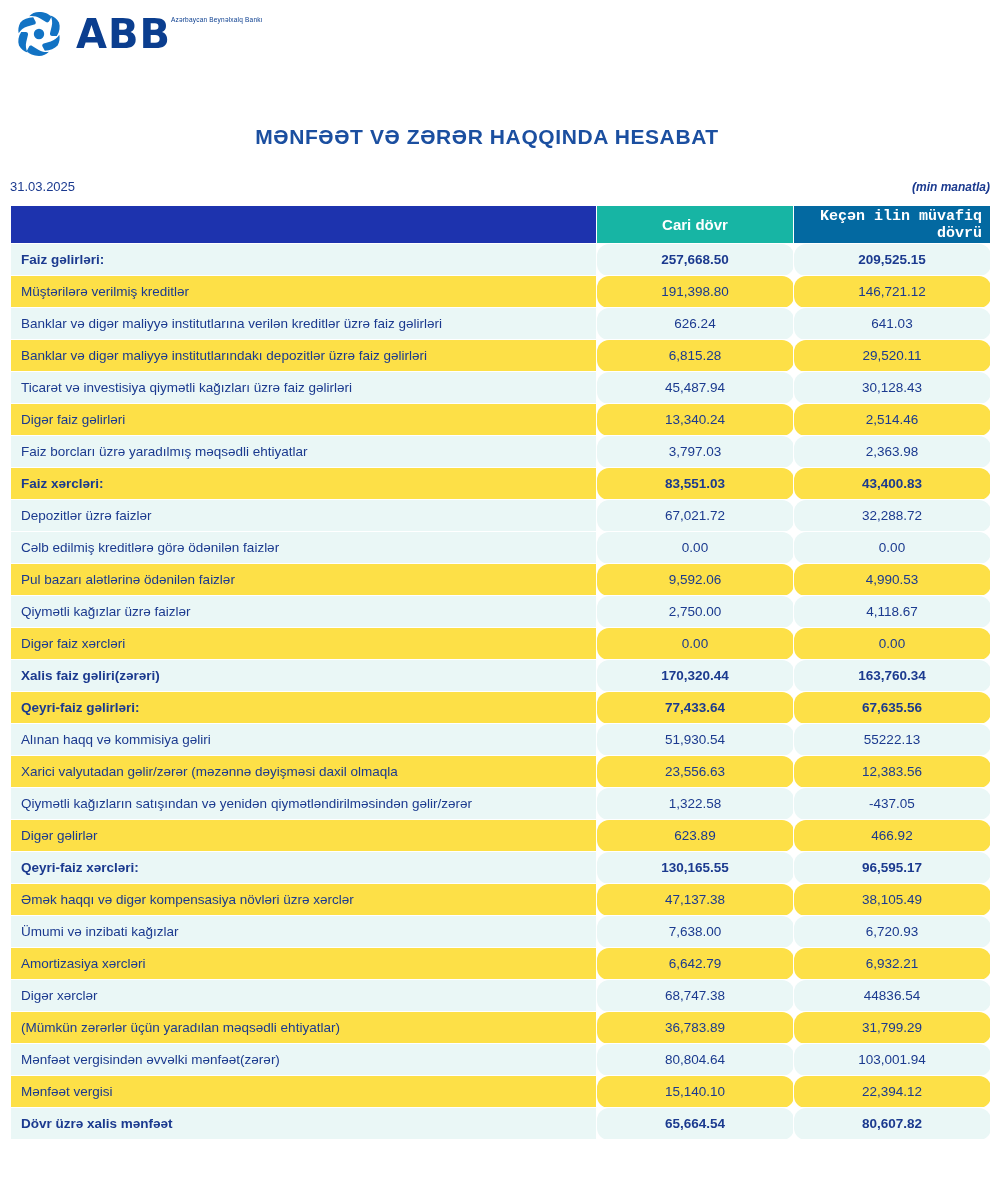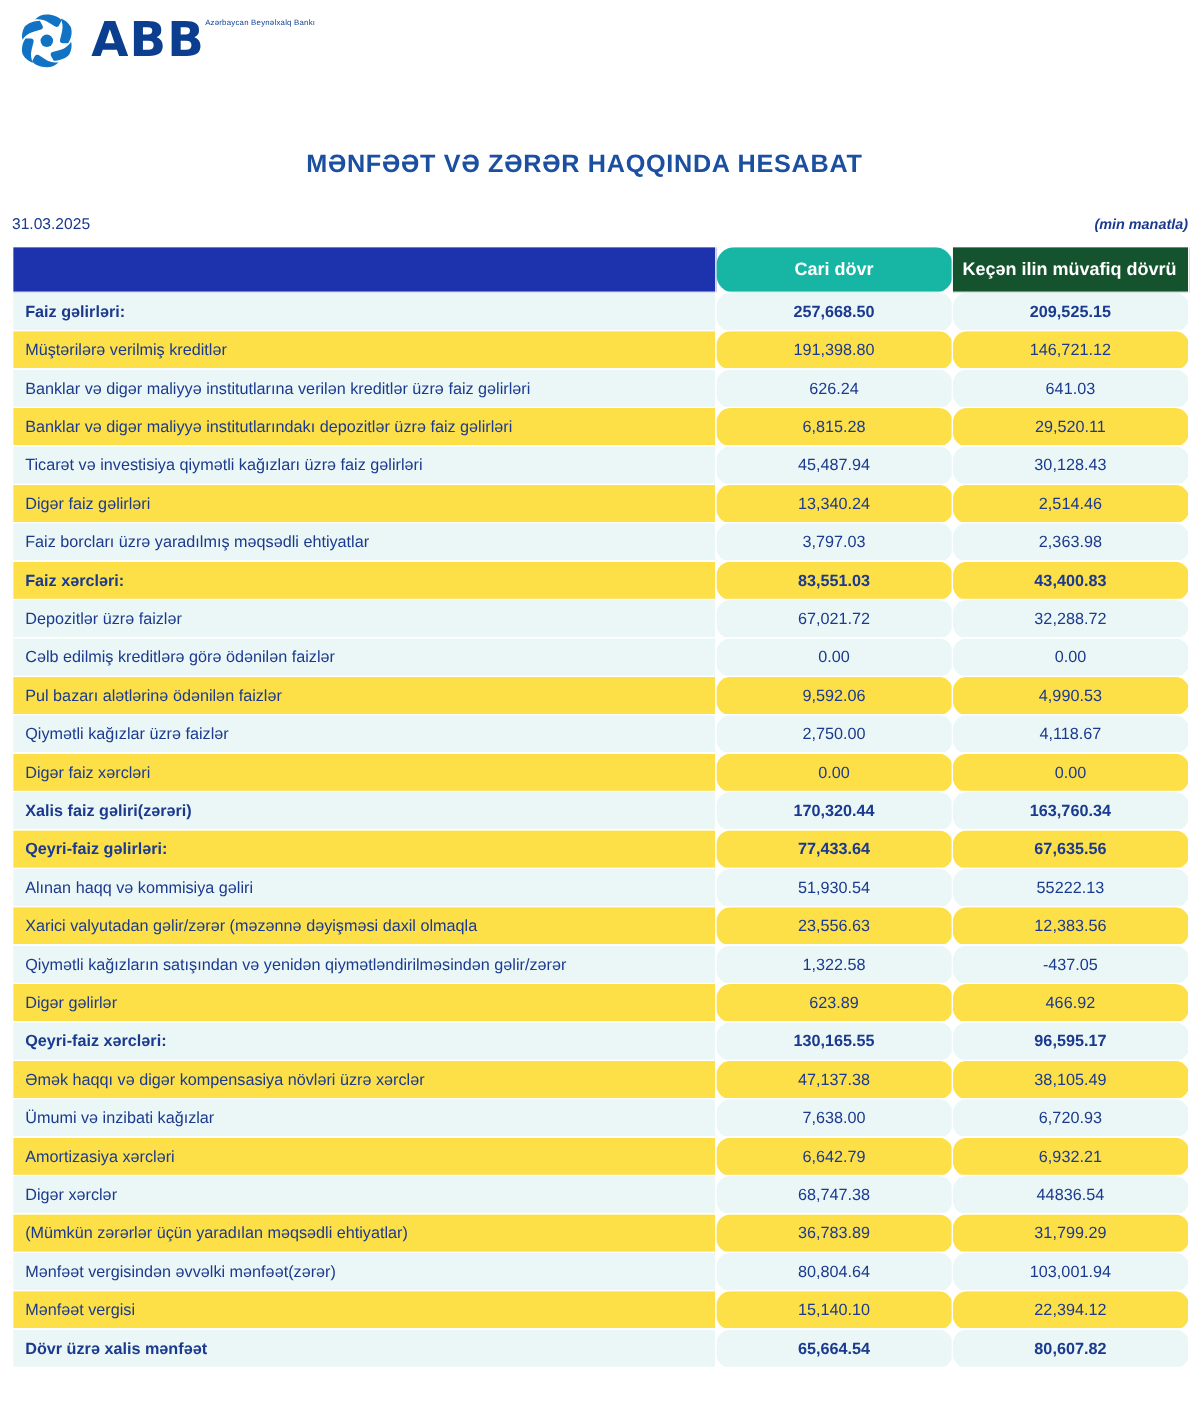--- a/index.html
+++ b/index.html
@@ -105,22 +105,22 @@
 
   thead th {
     height: 38px;
     font-size: 15px;
     font-weight: bold;
     color: #ffffff;
     border: 1px solid #ffffff;
     padding: 0 8px;
   }
   th.head-label { background: #1d33ae; }
-  th.head-cur   { background: #17b5a4; text-align: center; border-radius: 15px; }
-  th.head-prev  { background: #14532d; text-align: left; }
+  th.head-cur   { background: #17b5a4; text-align: center; }
+  th.head-prev  { background: #0369a1; text-align: right; font-family: Liberation Mono, monospace; }
 
   tbody td {
     height: 32px;
     font-size: 13.5px;
     border: 1px solid #ffffff;
     padding: 0 10px;
     color: #1b3a8f;
     white-space: nowrap;
     overflow: hidden;
   }

